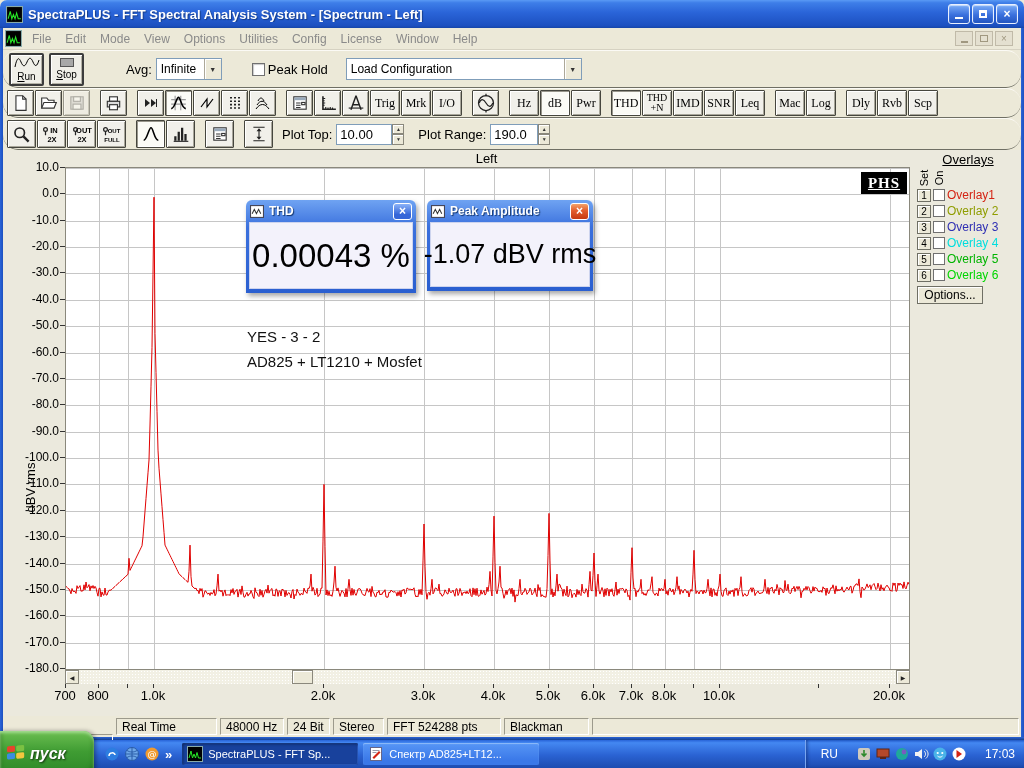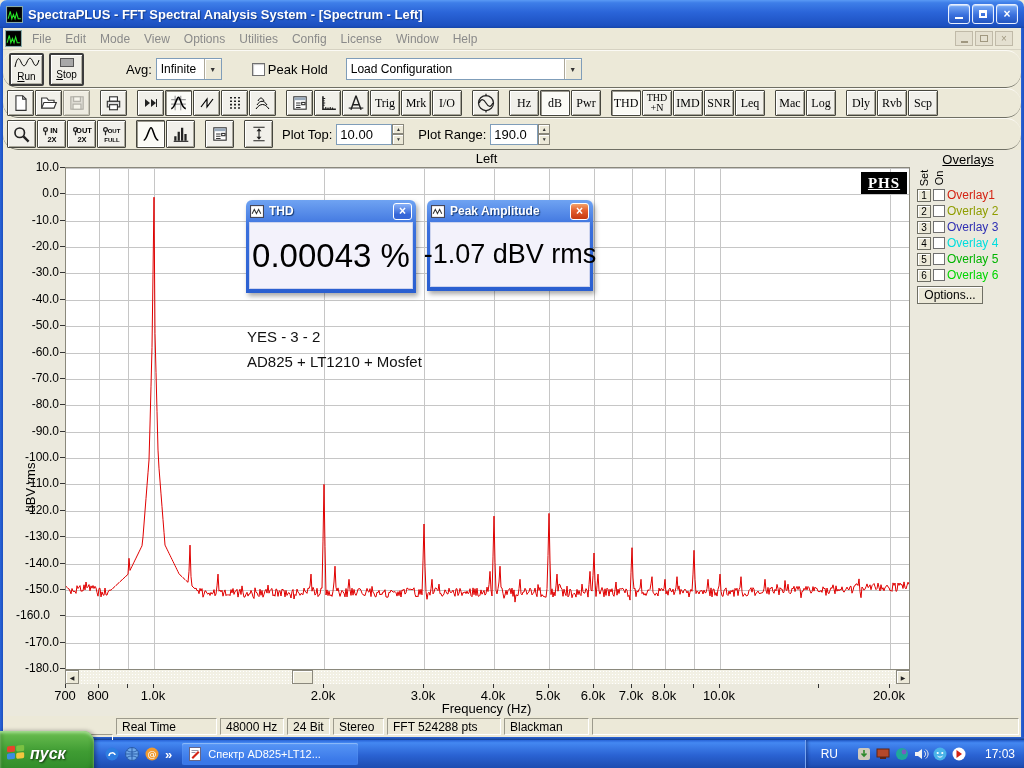--- a/index.html
+++ b/index.html
@@ -497,21 +497,20 @@
     <div class="hscroll">
       <span class="scroll-btn">
           <span>◀</span>
         </span>
       <span class="scroll-thumb"></span>
       <span class="scroll-btn" style="margin-left:auto;">
           <span>▶</span>
         </span>
     </div>
 
-    <div class="xlabel">Frequency (Hz)</div>
 
     <div class="ovl">
       <div class="ovl-heading">Overlays</div>
       <span class="vlab" style="left:1px;top:22px;">Set</span>
       <span class="vlab" style="left:17px;top:22px;">On</span>
       <div class="ovl-rows">
           <div class="ovl-row">
             <button class="ovl-setbtn">1</button>
             <span class="ovl-check"></span>
             <span class="ovl-label" style="color: rgb(212, 35, 19);">Overlay1</span>
@@ -571,21 +570,21 @@
       <span class="y-tick-label" style="left: 4px; top: 326.421px;">-110.0</span>
       <span class="y-tickmark" style="left: 57px; top: 333px;"></span>
       <span class="y-tick-label" style="left: 4px; top: 352.789px;">-120.0</span>
       <span class="y-tickmark" style="left: 57px; top: 360px;"></span>
       <span class="y-tick-label" style="left: 4px; top: 379.158px;">-130.0</span>
       <span class="y-tickmark" style="left: 57px; top: 386px;"></span>
       <span class="y-tick-label" style="left: 4px; top: 405.526px;">-140.0</span>
       <span class="y-tickmark" style="left: 57px; top: 413px;"></span>
       <span class="y-tick-label" style="left: 4px; top: 431.895px;">-150.0</span>
       <span class="y-tickmark" style="left: 57px; top: 439px;"></span>
-      <span class="y-tick-label" style="left: 4px; top: 458.263px; text-align: center;">-160.0</span>
+      <span class="y-tick-label" style="left: 4px; top: 458.263px;">-160.0</span>
       <span class="y-tickmark" style="left: 57px; top: 465px;"></span>
       <span class="y-tick-label" style="left: 4px; top: 484.632px;">-170.0</span>
       <span class="y-tickmark" style="left: 57px; top: 492px;"></span>
       <span class="y-tick-label" style="left: 4px; top: 511px;">-180.0</span>
       <span class="y-tickmark" style="left: 57px; top: 518px;"></span>
       <span class="x-tickmark" style="left: 62px; top: 534px;"></span>
       <span class="x-tick-label" style="left: 62px; top: 538px;">700</span>
       <span class="x-tickmark" style="left: 95px; top: 534px;"></span>
       <span class="x-tick-label" style="left: 95px; top: 538px;">800</span>
       <span class="x-tickmark" style="left: 124px; top: 534px;"></span>
@@ -651,20 +650,29 @@
         </span>
         <span>
           <svg class="tray-ic" viewBox="0 0 16 16">
             <circle cx="8" cy="8" r="6.5" fill="#f09a2e"></circle>
             <text x="8" y="11" font-size="9" text-anchor="middle" fill="#fff" font-family="DejaVu Sans">@</text>
           </svg>
         </span>
       </span>
     <span class="chev">»</span>
     <span style="display:flex;">
+        <button class="task active">
+          <span style="width: 16px; height: 16px; flex: 0 0 auto; display: flex;">
+            <svg width="16" height="16" viewBox="0 0 16 16">
+              <rect x="0.5" y="0.5" width="15" height="15" fill="#000" stroke="#8aa"></rect>
+              <path d="M2 12L4 5 5.5 12 7 8 8.5 12 10 6.5 11.5 12 14 12" stroke="#27e827" fill="none"></path>
+            </svg>
+          </span>
+          <span>SpectraPLUS - FFT Sp...</span>
+        </button>
         <button class="task inactive">
           <span style="width: 16px; height: 16px; flex: 0 0 auto; display: flex;">
             <svg width="16" height="16" viewBox="0 0 16 16">
               <rect x="2.5" y="1.5" width="11" height="13" fill="#fff" stroke="#668"></rect>
               <path d="M4.5 4.5h7M4.5 6.5h4" stroke="#99a"></path>
               <path d="M4.5 11.5L11 5l1.5 1.5L6 13z" fill="#d42313"></path>
             </svg>
           </span>
           <span>Спектр AD825+LT12...</span>
         </button>

